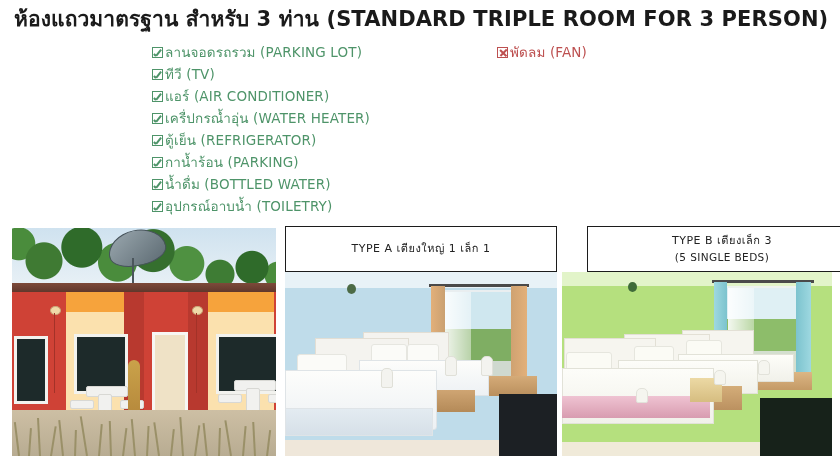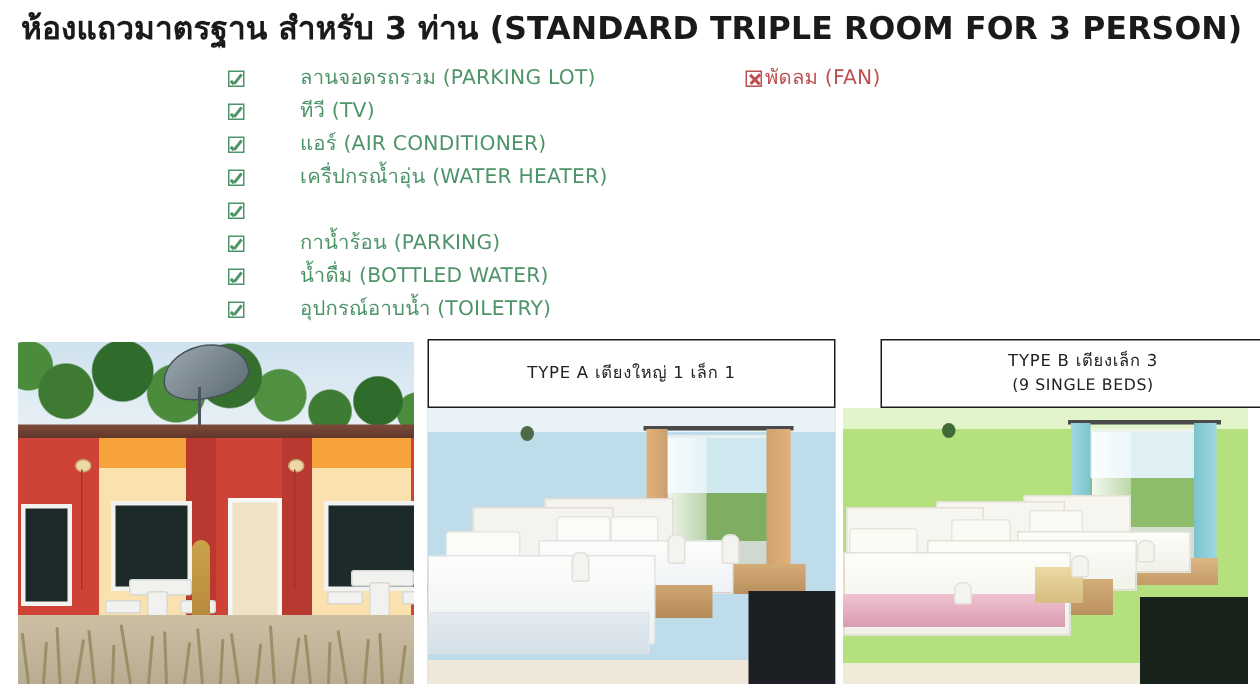--- a/index.html
+++ b/index.html
@@ -55,21 +55,21 @@
   .mark-box {
     display: inline-block;
     width: 11px;
     height: 11px;
     min-width: 11px;
     position: relative;
     margin-right: 2px;
     box-sizing: border-box;
     border: 1px solid currentColor;
   }
-  .amenity-yes { color: #4e9469; gap: 35px; }
+  .amenity-yes { color: #4e9469; }
   .amenity-no  { color: #bd5050; }
 
   
   .mark-box.check::before {
     content: "";
     position: absolute;
     left: 1px;
     top: 5px;
     width: 3px;
     height: 1.6px;
@@ -275,20 +275,21 @@
     <span class="amenity-label">แอร์ (AIR CONDITIONER)</span>
   </div>
 
   <div class="amenity-row amenity-yes">
     <span class="mark-box check"></span>
     <span class="amenity-label">เครื่ปกรณ้ำอุ่น (WATER HEATER)</span>
   </div>
 
   <div class="amenity-row amenity-yes">
     <span class="mark-box check"></span>
+    <span class="amenity-label">ตู้เย็น (REFRIGERATOR)</span>
   </div>
 
   <div class="amenity-row amenity-yes">
     <span class="mark-box check"></span>
     <span class="amenity-label">กาน้ำร้อน (PARKING)</span>
   </div>
 
   <div class="amenity-row amenity-yes">
     <span class="mark-box check"></span>
     <span class="amenity-label">น้ำดื่ม (BOTTLED WATER)</span>
@@ -404,21 +405,21 @@
   <div class="ra-towel" style="left:96px;  top:96px;"></div>
   <div class="ra-towel" style="left:160px; top:84px;"></div>
   <div class="ra-towel" style="left:196px; top:84px;"></div>
 
   <div class="ra-floor"></div>
   <div class="ra-dark"></div>
 </div>
 
 <div class="caption-box" id="caption-type-b">
   <div class="caption-line1">TYPE B เตียงเล็ก 3</div>
-  <div class="caption-line2">(9 SINGLE BEDS)</div>
+  <div class="caption-line2">(5 SINGLE BEDS)</div>
 </div>
 
 <div class="photo" id="photo-type-b">
   <div class="rb-wall"></div>
   <div class="rb-wall-t"></div>
   <div class="rb-deco"></div>
 
   <div class="rb-rod"></div>
   <div class="rb-window"></div>
   <div class="rb-sheer"></div>

